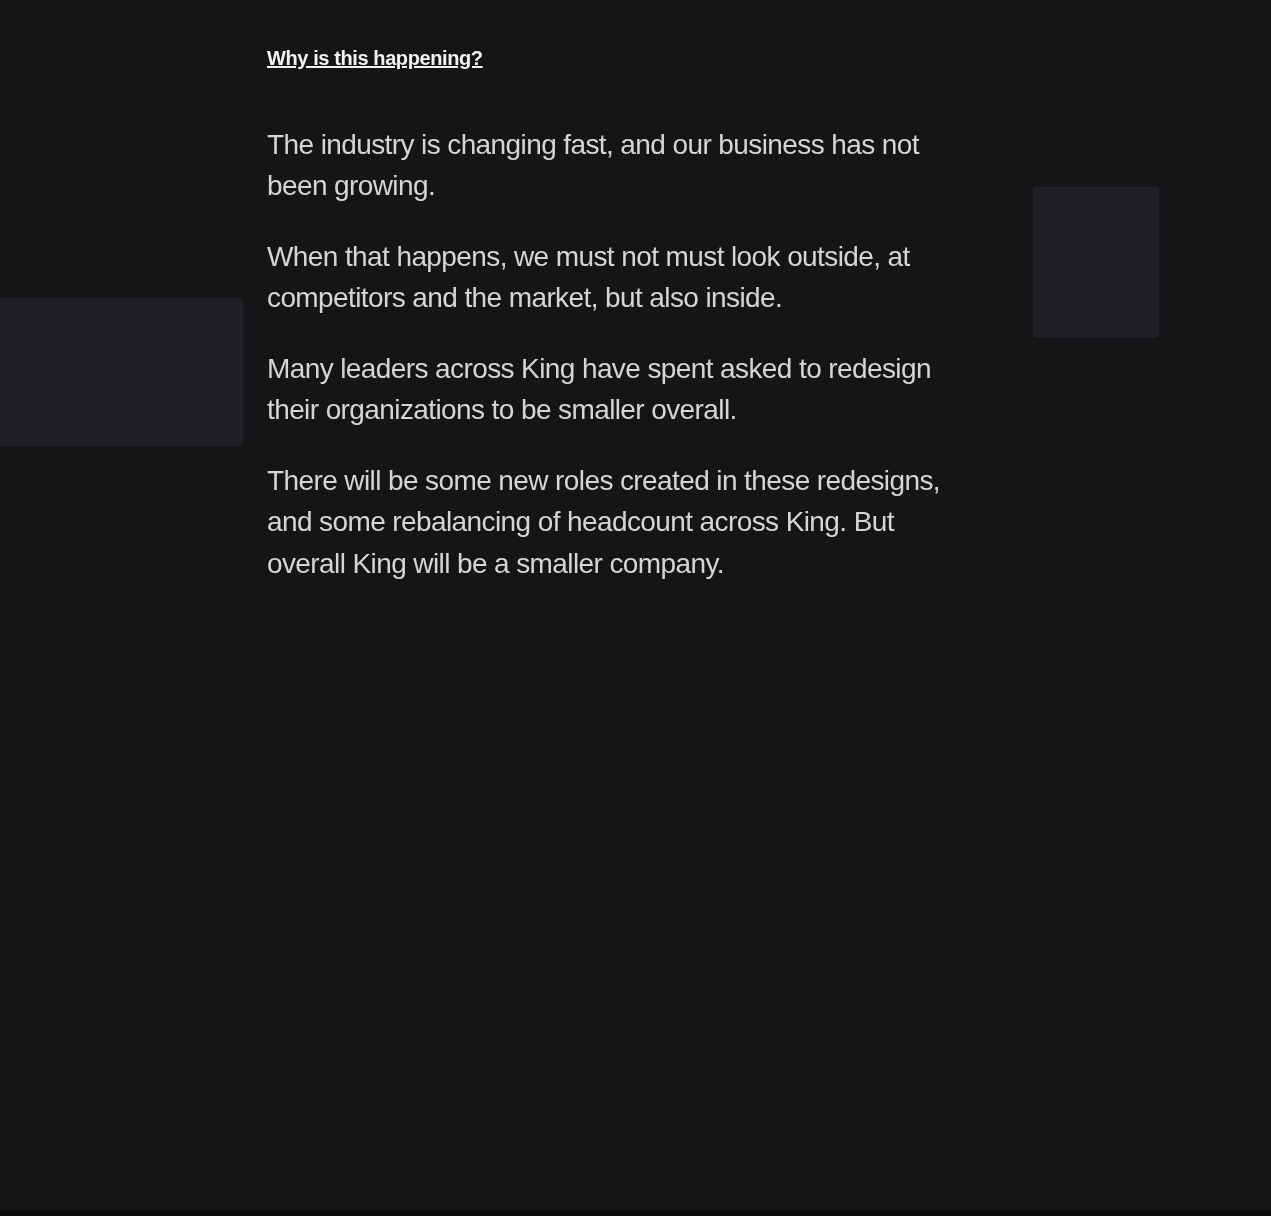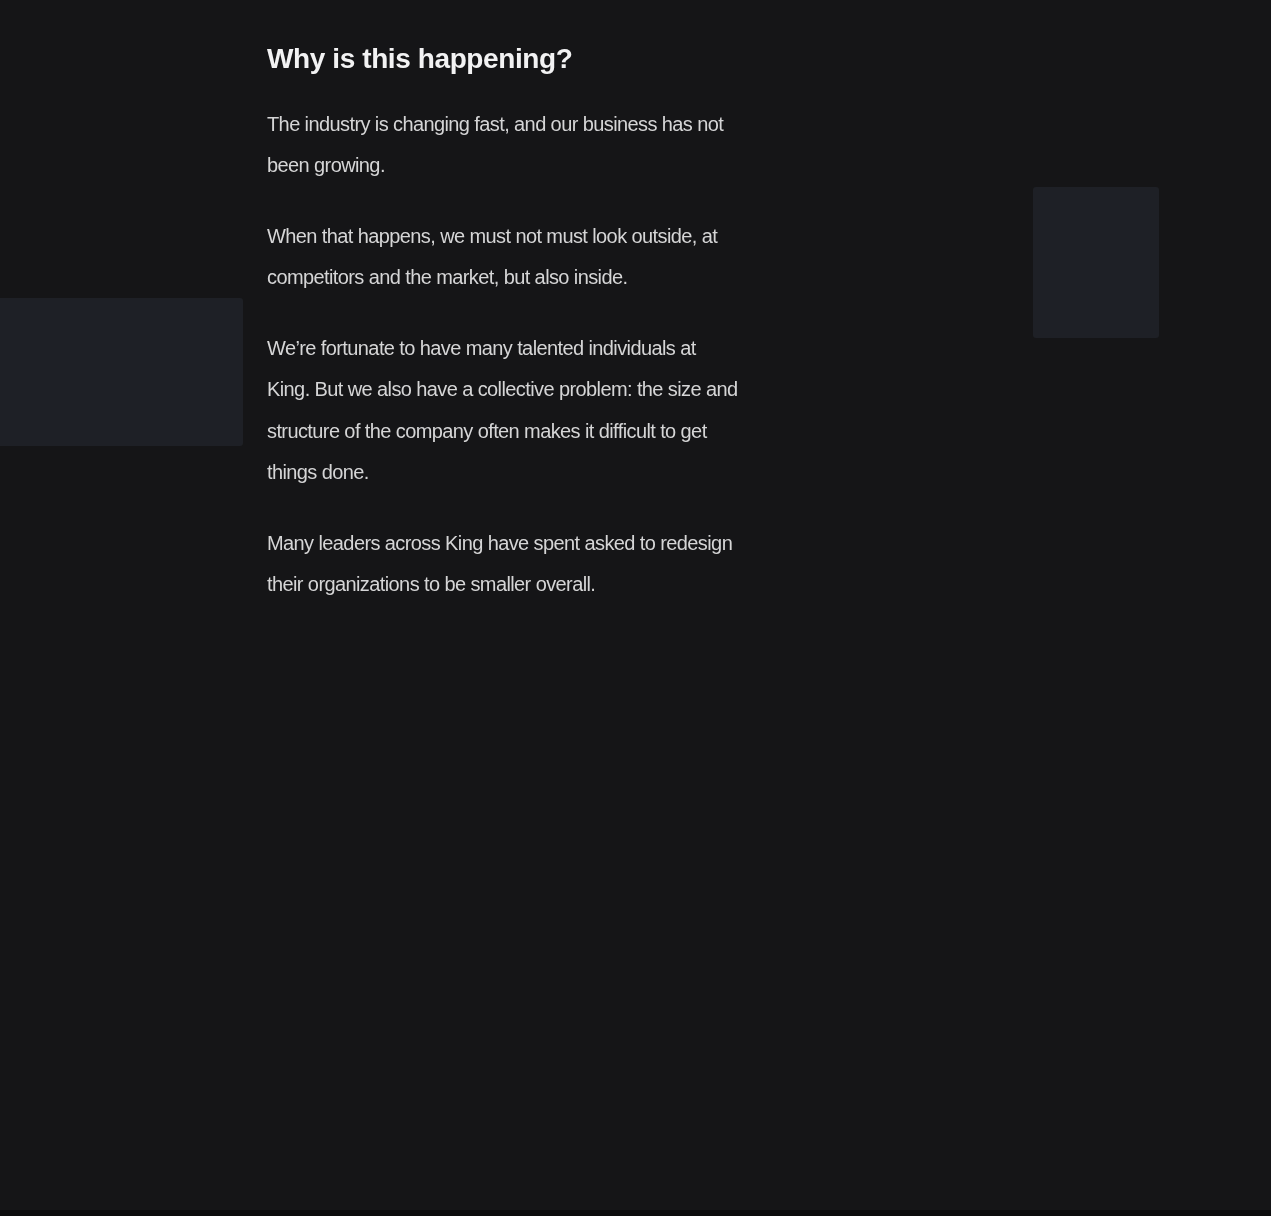--- a/index.html
+++ b/index.html
@@ -34,30 +34,31 @@
     width: 126px; height: 151px;
     border-radius: 3px;
   }
   .content {
     position: absolute;
     left: 267px;
     top: 38px;
     width: 770px;
   }
   .content h1 {
-    margin: 0 0 24px 0;
-    font-size: 28px;
+    margin: 0 0 44px 0;
+    font-size: 20px;
     line-height: 41.5px;
     font-weight: 700;
     letter-spacing: -0.4px;
     color: var(--heading);
+    text-decoration: underline;
   }
   .content p {
     margin: 0 0 29px 0;
-    font-size: 20px;
+    font-size: 28px;
     line-height: 41.5px;
     font-weight: 400;
     letter-spacing: -0.6px;
     color: var(--body-text);
     white-space: pre-line;
   }
   .content p span.dim {
     color: var(--dim);
   }
   .bottom-strip {
@@ -73,22 +74,21 @@
 <div class="overlay-box left"></div>
 <div class="overlay-box right"></div>
 
 <div class="content">
   <h1>Why is this happening?</h1>
   <div id="paragraphs">
       <p><span>The industry is changing fast, and our business has not
 been growing.</span></p>
       <p><span>When that happens, we must not must look outside, at
 competitors and the market, but also inside.</span></p>
-      <p><span>We’re fortunate to have many talented individuals at
-King. But we also have a collective problem: the size and
-structure of the company often makes it difficult to get
-things done.</span></p>
       <p><span>Many leaders across King have spent asked to redesign
 their organizations to be smaller overall.</span></p>
+      <p><span>There will be some new roles created in these redesigns,
+and some rebalancing of headcount across King. But
+overall King will be a smaller company.</span></p>
     </div>
 </div>
 
 <div class="bottom-strip"></div>
 
 </body></html>

